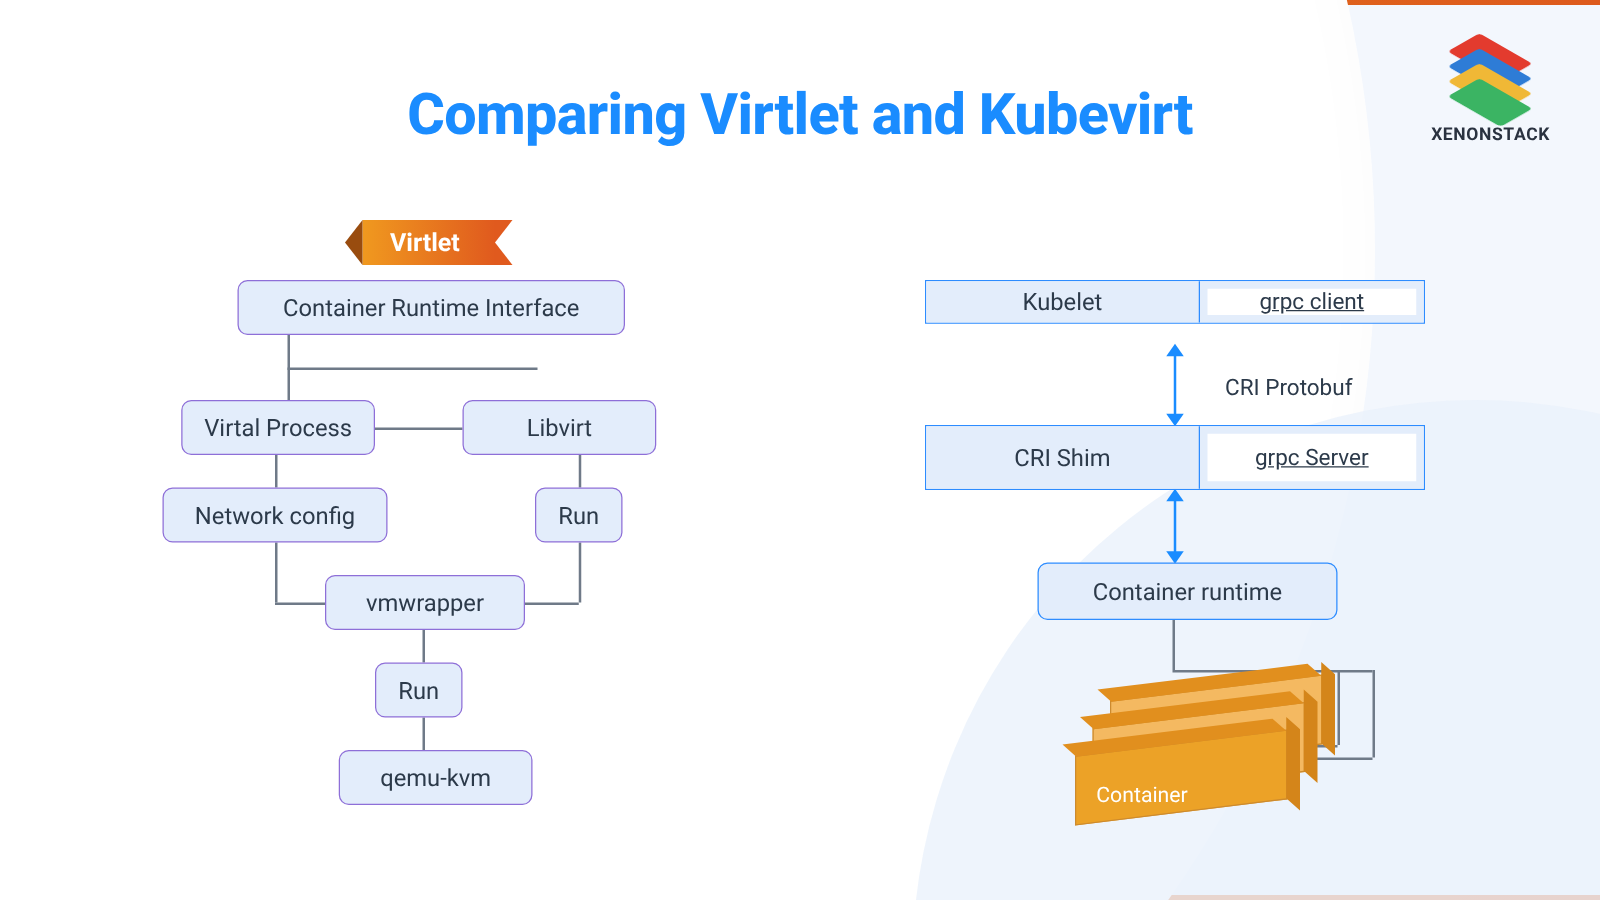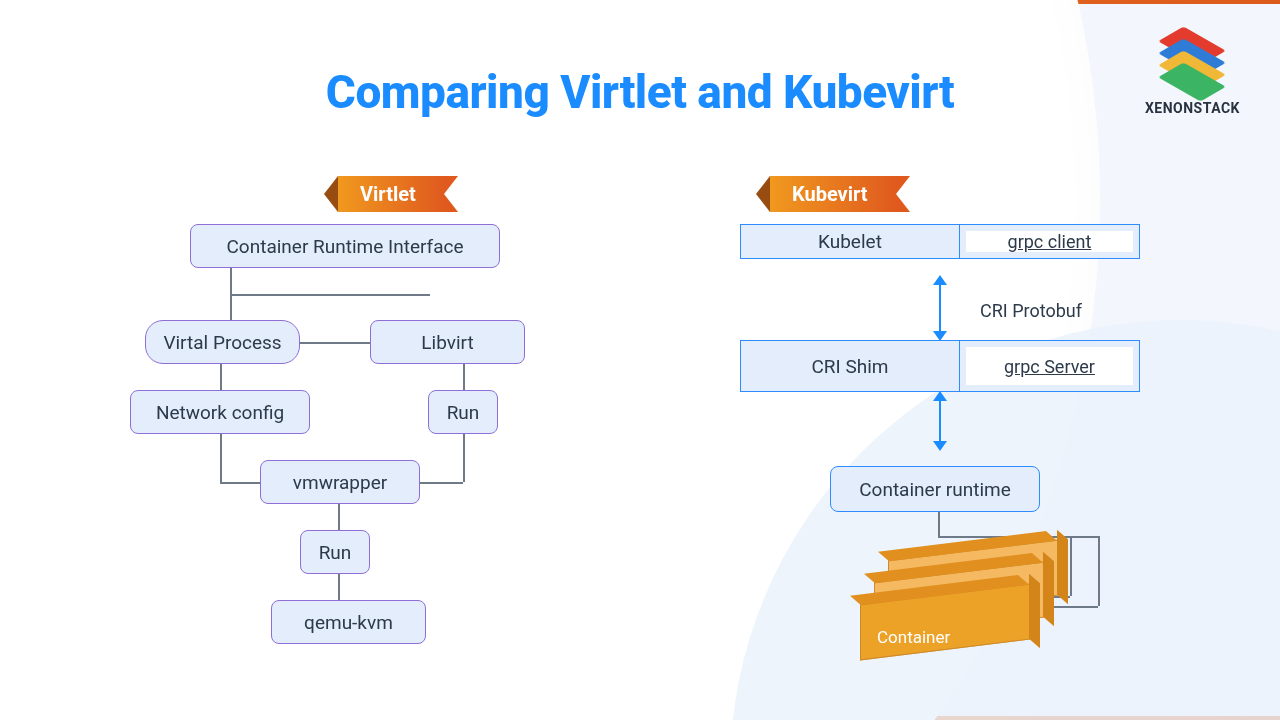--- a/index.html
+++ b/index.html
@@ -64,32 +64,32 @@
     border-right: 14px solid #b45a12;
     filter: brightness(0.85);
   }
   .ribbon::after {
     content: ""; position: absolute; right: -14px; top: 0;
     width: 0; height: 0;
     border-top: 18px solid #e05a1e;
     border-bottom: 18px solid #e05a1e;
     border-right: 14px solid transparent;
   }
-  .rib-left { left: 290px; top: 26px; margin-left: 48px; }
+  .rib-left { left: 290px; top: 26px; }
   .rib-right { left: 770px; top: 26px; }
 
   
   .vbox {
     position: absolute; background: #e3edfb; border: 1.5px solid #8e6fd8;
     border-radius: 8px; color: #2c3a4a; font-size: 19px;
     display: flex; align-items: center; justify-content: center;
     padding: 0 10px; height: 44px; z-index: 3; text-align: center;
   }
   .cri  { left: 190px; top: 74px;  width: 310px; }
-  .vp   { left: 145px; top: 170px; width: 155px; border-radius: 18px; }
+  .vp   { left: 145px; top: 170px; width: 155px; }
   .lib  { left: 370px; top: 170px; width: 155px; }
   .netc { left: 130px; top: 240px; width: 180px; }
   .run1 { left: 428px; top: 240px; width: 70px;  }
   .vmw  { left: 260px; top: 310px; width: 160px; }
   .run2 { left: 300px; top: 380px; width: 70px;  }
   .qemu { left: 261px; top: 450px; width: 155px; margin-left: 10px; }
 
   
   .kbox-outer {
     position: absolute; border: 1.5px solid #2d8cff; background: transparent;
@@ -110,21 +110,21 @@
   .kube2 { left: 740px; top: 190px; width: 400px; height: 52px; }
   .kcell.a { flex: 0 0 55%; }
   .kcell.b { flex: 0 0 45%; text-decoration: underline; }
 
   .rbox {
     position: absolute; background: #e3edfb; border: 1.5px solid #2d8cff;
     border-radius: 8px; color: #2c3a4a; font-size: 19px;
     display: flex; align-items: center; justify-content: center;
     height: 46px; z-index: 3;
   }
-  .crt { left: 830px; top: 300px; width: 210px; margin-top: 16px; }
+  .crt { left: 830px; top: 300px; width: 240px; }
 
   .label-cri {
     position: absolute; left: 980px; top: 150px; font-size: 18px; color: #2c3a4a; z-index: 3;
   }
 
   
   .darrow {
     position: absolute; width: 2px; background: #1a8cff; z-index: 2;
   }
   .darrow::before, .darrow::after {
@@ -181,23 +181,20 @@
     <div class="layer l3"></div>
     <div class="layer l4"></div>
   </div>
   <div>XENONSTACK</div>
 </div>
 
 <div class="canvas">
 
   <div class="ribbon rib-left">
     <span>Virtlet</span>
-  </div>
-  <div class="ribbon rib-right">
-    <span>Kubevirt</span>
   </div>
 
   <div class="line v" style="left:230px; top:118px; height:52px;"></div>
   <div class="line h" style="left:230px; top:144px; width:200px;"></div>
 
   <div class="line h" style="left:300px; top:192px; width:70px;"></div>
 
   <div class="line v" style="left:220px; top:214px; height:26px;"></div>
 
   <div class="line v" style="left:463px; top:214px; height:26px;"></div>

